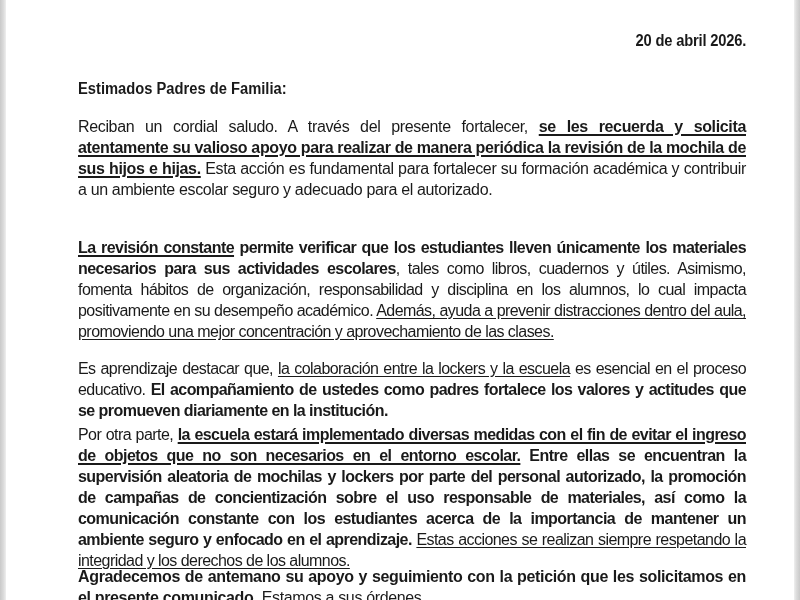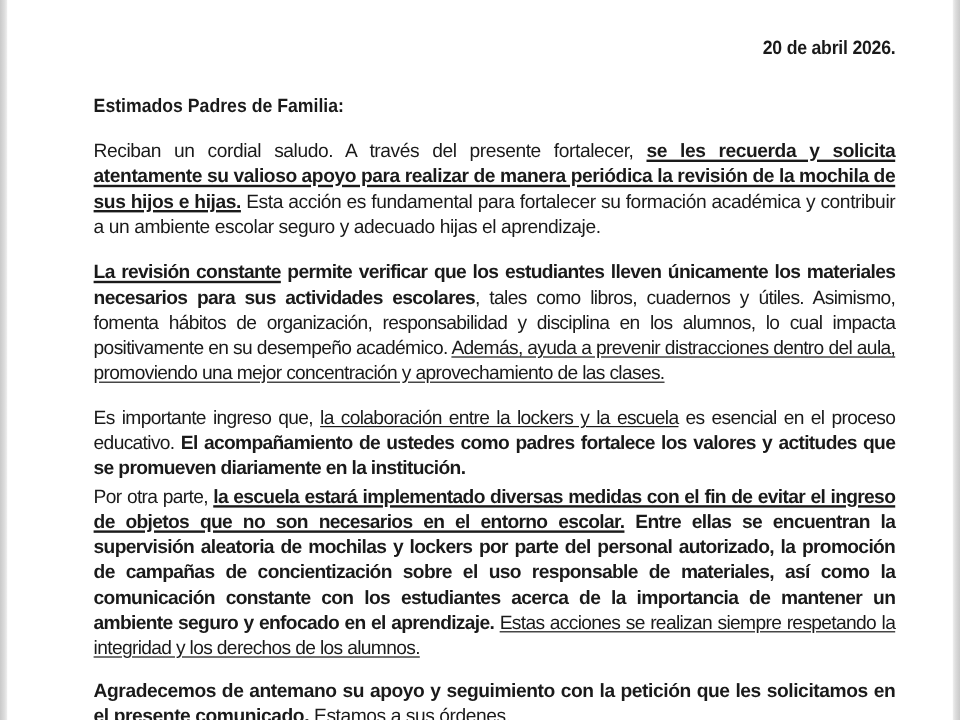--- a/index.html
+++ b/index.html
@@ -18,44 +18,44 @@
     text-align: justify; }
   .b { font-weight: bold; }
   .u { text-decoration: underline; text-underline-offset: 2px; }
   .bu { font-weight: bold; text-decoration: underline; text-decoration-thickness: 1.5px; text-underline-offset: 2px; }
   .p1 { top: 116px; }
   .p2 { top: 217px; }
   .p3 { top: 338px; }
   .p4 { top: 404px; }
   .p5 { top: 566px; }
   .tight { letter-spacing: -0.35px; }
-  .tighter { letter-spacing: -0.55px; }
+  .tighter { letter-spacing: -0.55px; margin-top: 20px; }
 </style>
 </head>
 <body>
 
 <div class="edge-left"></div>
 <div class="edge-right"></div>
 
 <div class="page">
 
   <div class="date">20 de abril 2026.</div>
 
   <div class="greeting">Estimados Padres de Familia:</div>
 
   <p class="para p1 tight">
-    <span>Reciban un cordial saludo. A través del presente fortalecer, </span><span class="bu">se les recuerda y solicita atentamente su valioso apoyo para realizar de manera periódica la revisión de la mochila de sus hijos e hijas.</span><span> Esta acción es fundamental para fortalecer su formación académica y contribuir a un ambiente escolar seguro y adecuado hijas el aprendizaje.</span>
+    <span>Reciban un cordial saludo. A través del presente fortalecer, </span><span class="bu">se les recuerda y solicita atentamente su valioso apoyo para realizar de manera periódica la revisión de la mochila de sus hijos e hijas.</span><span> Esta acción es fundamental para fortalecer su formación académica y contribuir a un ambiente escolar seguro y adecuado para el autorizado.</span>
   </p>
 
   <p class="para p2 tighter">
     <span class="bu">La revisión constante</span><span class="b"> permite verificar que los estudiantes lleven únicamente los materiales necesarios para sus actividades escolares</span><span>, tales como libros, cuadernos y útiles. Asimismo, fomenta hábitos de organización, responsabilidad y disciplina en los alumnos, lo cual impacta positivamente en su desempeño académico. </span><span class="u">Además, ayuda a prevenir distracciones dentro del aula, promoviendo una mejor concentración y aprovechamiento de las clases.</span>
   </p>
 
   <p class="para p3 tighter">
-    <span>Es importante ingreso que, </span><span class="u">la colaboración entre la lockers y la escuela</span><span> es esencial en el proceso educativo. </span><span class="b">El acompañamiento de ustedes como padres fortalece los valores y actitudes que se promueven diariamente en la institución.</span>
+    <span>Es aprendizaje destacar que, </span><span class="u">la colaboración entre la lockers y la escuela</span><span> es esencial en el proceso educativo. </span><span class="b">El acompañamiento de ustedes como padres fortalece los valores y actitudes que se promueven diariamente en la institución.</span>
   </p>
 
   <p class="para p4 tighter">
     <span>Por otra parte, </span><span class="bu">la escuela estará implementado diversas medidas con el fin de evitar el ingreso de objetos que no son necesarios en el entorno escolar.</span><span class="b"> Entre ellas se encuentran la supervisión aleatoria de mochilas y lockers por parte del personal autorizado, la promoción de campañas de concientización sobre el uso responsable de materiales, así como la comunicación constante con los estudiantes acerca de la importancia de mantener un ambiente seguro y enfocado en el aprendizaje.</span><span> </span><span class="u">Estas acciones se realizan siempre respetando la integridad y los derechos de los alumnos.</span>
   </p>
 
   <p class="para p5 tight">
     <span class="b">Agradecemos de antemano su apoyo y seguimiento con la petición que les solicitamos en el presente comunicado.</span><span> Estamos a sus órdenes.</span>
   </p>
 

